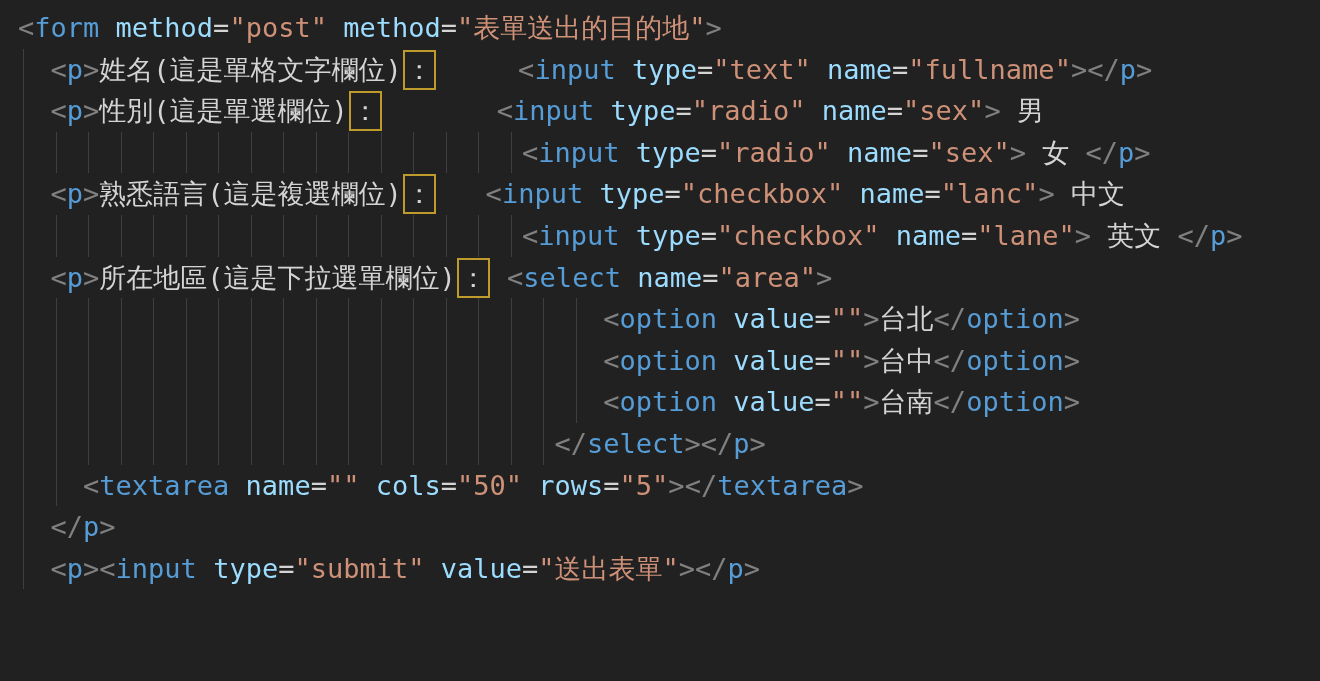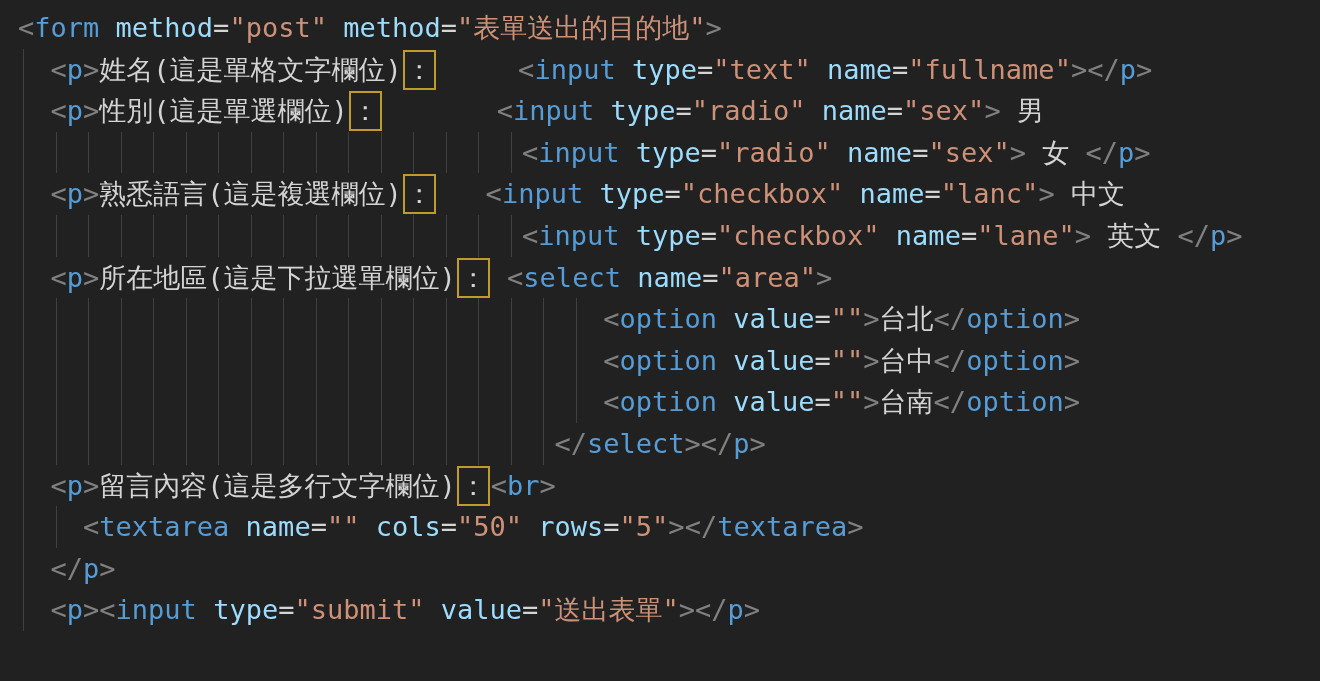--- a/index.html
+++ b/index.html
@@ -59,17 +59,16 @@
     <div class="line"><i class="g" style="left: calc(0ch + 5px);"></i><span class="tk-x">  </span><span class="tk-p">&lt;</span><span class="tk-t">p</span><span class="tk-p">&gt;</span><span class="tk-x">姓名(這是單格文字欄位)</span><span class="tk-u">：</span><span class="tk-x">     </span><span class="tk-p">&lt;</span><span class="tk-t">input</span><span class="tk-x"> </span><span class="tk-a">type</span><span class="tk-x">=</span><span class="tk-s">"text"</span><span class="tk-x"> </span><span class="tk-a">name</span><span class="tk-x">=</span><span class="tk-s">"fullname"</span><span class="tk-p">&gt;</span><span class="tk-p">&lt;/</span><span class="tk-t">p</span><span class="tk-p">&gt;</span></div>
     <div class="line"><i class="g" style="left: calc(0ch + 5px);"></i><span class="tk-x">  </span><span class="tk-p">&lt;</span><span class="tk-t">p</span><span class="tk-p">&gt;</span><span class="tk-x">性別(這是單選欄位)</span><span class="tk-u">：</span><span class="tk-x">       </span><span class="tk-p">&lt;</span><span class="tk-t">input</span><span class="tk-x"> </span><span class="tk-a">type</span><span class="tk-x">=</span><span class="tk-s">"radio"</span><span class="tk-x"> </span><span class="tk-a">name</span><span class="tk-x">=</span><span class="tk-s">"sex"</span><span class="tk-p">&gt;</span><span class="tk-x"> 男</span></div>
     <div class="line"><i class="g" style="left: calc(0ch + 5px);"></i><i class="g" style="left: calc(2ch + 5px);"></i><i class="g" style="left: calc(4ch + 5px);"></i><i class="g" style="left: calc(6ch + 5px);"></i><i class="g" style="left: calc(8ch + 5px);"></i><i class="g" style="left: calc(10ch + 5px);"></i><i class="g" style="left: calc(12ch + 5px);"></i><i class="g" style="left: calc(14ch + 5px);"></i><i class="g" style="left: calc(16ch + 5px);"></i><i class="g" style="left: calc(18ch + 5px);"></i><i class="g" style="left: calc(20ch + 5px);"></i><i class="g" style="left: calc(22ch + 5px);"></i><i class="g" style="left: calc(24ch + 5px);"></i><i class="g" style="left: calc(26ch + 5px);"></i><i class="g" style="left: calc(28ch + 5px);"></i><i class="g" style="left: calc(30ch + 5px);"></i><span class="tk-x">                               </span><span class="tk-p">&lt;</span><span class="tk-t">input</span><span class="tk-x"> </span><span class="tk-a">type</span><span class="tk-x">=</span><span class="tk-s">"radio"</span><span class="tk-x"> </span><span class="tk-a">name</span><span class="tk-x">=</span><span class="tk-s">"sex"</span><span class="tk-p">&gt;</span><span class="tk-x"> 女 </span><span class="tk-p">&lt;/</span><span class="tk-t">p</span><span class="tk-p">&gt;</span></div>
     <div class="line"><i class="g" style="left: calc(0ch + 5px);"></i><span class="tk-x">  </span><span class="tk-p">&lt;</span><span class="tk-t">p</span><span class="tk-p">&gt;</span><span class="tk-x">熟悉語言(這是複選欄位)</span><span class="tk-u">：</span><span class="tk-x">   </span><span class="tk-p">&lt;</span><span class="tk-t">input</span><span class="tk-x"> </span><span class="tk-a">type</span><span class="tk-x">=</span><span class="tk-s">"checkbox"</span><span class="tk-x"> </span><span class="tk-a">name</span><span class="tk-x">=</span><span class="tk-s">"lanc"</span><span class="tk-p">&gt;</span><span class="tk-x"> 中文</span></div>
     <div class="line"><i class="g" style="left: calc(0ch + 5px);"></i><i class="g" style="left: calc(2ch + 5px);"></i><i class="g" style="left: calc(4ch + 5px);"></i><i class="g" style="left: calc(6ch + 5px);"></i><i class="g" style="left: calc(8ch + 5px);"></i><i class="g" style="left: calc(10ch + 5px);"></i><i class="g" style="left: calc(12ch + 5px);"></i><i class="g" style="left: calc(14ch + 5px);"></i><i class="g" style="left: calc(16ch + 5px);"></i><i class="g" style="left: calc(18ch + 5px);"></i><i class="g" style="left: calc(20ch + 5px);"></i><i class="g" style="left: calc(22ch + 5px);"></i><i class="g" style="left: calc(24ch + 5px);"></i><i class="g" style="left: calc(26ch + 5px);"></i><i class="g" style="left: calc(28ch + 5px);"></i><i class="g" style="left: calc(30ch + 5px);"></i><span class="tk-x">                               </span><span class="tk-p">&lt;</span><span class="tk-t">input</span><span class="tk-x"> </span><span class="tk-a">type</span><span class="tk-x">=</span><span class="tk-s">"checkbox"</span><span class="tk-x"> </span><span class="tk-a">name</span><span class="tk-x">=</span><span class="tk-s">"lane"</span><span class="tk-p">&gt;</span><span class="tk-x"> 英文 </span><span class="tk-p">&lt;/</span><span class="tk-t">p</span><span class="tk-p">&gt;</span></div>
     <div class="line"><i class="g" style="left: calc(0ch + 5px);"></i><span class="tk-x">  </span><span class="tk-p">&lt;</span><span class="tk-t">p</span><span class="tk-p">&gt;</span><span class="tk-x">所在地區(這是下拉選單欄位)</span><span class="tk-u">：</span><span class="tk-x"> </span><span class="tk-p">&lt;</span><span class="tk-t">select</span><span class="tk-x"> </span><span class="tk-a">name</span><span class="tk-x">=</span><span class="tk-s">"area"</span><span class="tk-p">&gt;</span></div>
     <div class="line"><i class="g" style="left: calc(0ch + 5px);"></i><i class="g" style="left: calc(2ch + 5px);"></i><i class="g" style="left: calc(4ch + 5px);"></i><i class="g" style="left: calc(6ch + 5px);"></i><i class="g" style="left: calc(8ch + 5px);"></i><i class="g" style="left: calc(10ch + 5px);"></i><i class="g" style="left: calc(12ch + 5px);"></i><i class="g" style="left: calc(14ch + 5px);"></i><i class="g" style="left: calc(16ch + 5px);"></i><i class="g" style="left: calc(18ch + 5px);"></i><i class="g" style="left: calc(20ch + 5px);"></i><i class="g" style="left: calc(22ch + 5px);"></i><i class="g" style="left: calc(24ch + 5px);"></i><i class="g" style="left: calc(26ch + 5px);"></i><i class="g" style="left: calc(28ch + 5px);"></i><i class="g" style="left: calc(30ch + 5px);"></i><i class="g" style="left: calc(32ch + 5px);"></i><i class="g" style="left: calc(34ch + 5px);"></i><span class="tk-x">                                    </span><span class="tk-p">&lt;</span><span class="tk-t">option</span><span class="tk-x"> </span><span class="tk-a">value</span><span class="tk-x">=</span><span class="tk-s">""</span><span class="tk-p">&gt;</span><span class="tk-x">台北</span><span class="tk-p">&lt;/</span><span class="tk-t">option</span><span class="tk-p">&gt;</span></div>
     <div class="line"><i class="g" style="left: calc(0ch + 5px);"></i><i class="g" style="left: calc(2ch + 5px);"></i><i class="g" style="left: calc(4ch + 5px);"></i><i class="g" style="left: calc(6ch + 5px);"></i><i class="g" style="left: calc(8ch + 5px);"></i><i class="g" style="left: calc(10ch + 5px);"></i><i class="g" style="left: calc(12ch + 5px);"></i><i class="g" style="left: calc(14ch + 5px);"></i><i class="g" style="left: calc(16ch + 5px);"></i><i class="g" style="left: calc(18ch + 5px);"></i><i class="g" style="left: calc(20ch + 5px);"></i><i class="g" style="left: calc(22ch + 5px);"></i><i class="g" style="left: calc(24ch + 5px);"></i><i class="g" style="left: calc(26ch + 5px);"></i><i class="g" style="left: calc(28ch + 5px);"></i><i class="g" style="left: calc(30ch + 5px);"></i><i class="g" style="left: calc(32ch + 5px);"></i><i class="g" style="left: calc(34ch + 5px);"></i><span class="tk-x">                                    </span><span class="tk-p">&lt;</span><span class="tk-t">option</span><span class="tk-x"> </span><span class="tk-a">value</span><span class="tk-x">=</span><span class="tk-s">""</span><span class="tk-p">&gt;</span><span class="tk-x">台中</span><span class="tk-p">&lt;/</span><span class="tk-t">option</span><span class="tk-p">&gt;</span></div>
     <div class="line"><i class="g" style="left: calc(0ch + 5px);"></i><i class="g" style="left: calc(2ch + 5px);"></i><i class="g" style="left: calc(4ch + 5px);"></i><i class="g" style="left: calc(6ch + 5px);"></i><i class="g" style="left: calc(8ch + 5px);"></i><i class="g" style="left: calc(10ch + 5px);"></i><i class="g" style="left: calc(12ch + 5px);"></i><i class="g" style="left: calc(14ch + 5px);"></i><i class="g" style="left: calc(16ch + 5px);"></i><i class="g" style="left: calc(18ch + 5px);"></i><i class="g" style="left: calc(20ch + 5px);"></i><i class="g" style="left: calc(22ch + 5px);"></i><i class="g" style="left: calc(24ch + 5px);"></i><i class="g" style="left: calc(26ch + 5px);"></i><i class="g" style="left: calc(28ch + 5px);"></i><i class="g" style="left: calc(30ch + 5px);"></i><i class="g" style="left: calc(32ch + 5px);"></i><i class="g" style="left: calc(34ch + 5px);"></i><span class="tk-x">                                    </span><span class="tk-p">&lt;</span><span class="tk-t">option</span><span class="tk-x"> </span><span class="tk-a">value</span><span class="tk-x">=</span><span class="tk-s">""</span><span class="tk-p">&gt;</span><span class="tk-x">台南</span><span class="tk-p">&lt;/</span><span class="tk-t">option</span><span class="tk-p">&gt;</span></div>
     <div class="line"><i class="g" style="left: calc(0ch + 5px);"></i><i class="g" style="left: calc(2ch + 5px);"></i><i class="g" style="left: calc(4ch + 5px);"></i><i class="g" style="left: calc(6ch + 5px);"></i><i class="g" style="left: calc(8ch + 5px);"></i><i class="g" style="left: calc(10ch + 5px);"></i><i class="g" style="left: calc(12ch + 5px);"></i><i class="g" style="left: calc(14ch + 5px);"></i><i class="g" style="left: calc(16ch + 5px);"></i><i class="g" style="left: calc(18ch + 5px);"></i><i class="g" style="left: calc(20ch + 5px);"></i><i class="g" style="left: calc(22ch + 5px);"></i><i class="g" style="left: calc(24ch + 5px);"></i><i class="g" style="left: calc(26ch + 5px);"></i><i class="g" style="left: calc(28ch + 5px);"></i><i class="g" style="left: calc(30ch + 5px);"></i><i class="g" style="left: calc(32ch + 5px);"></i><span class="tk-x">                                 </span><span class="tk-p">&lt;/</span><span class="tk-t">select</span><span class="tk-p">&gt;</span><span class="tk-p">&lt;/</span><span class="tk-t">p</span><span class="tk-p">&gt;</span></div>
-    <div class="line"><i class="g" style="left: calc(0ch + 5px);"></i><span class="tk-x">  </span><span class="tk-p">&lt;</span><span class="tk-t">p</span><span class="tk-p">&gt;</span><span class="tk-x">留言內容(這是多行文字欄位)</span><span class="tk-u">：</span><span class="tk-p">&lt;</span><span class="tk-t">br</span><span class="tk-p">&gt;</span></div>
     <div class="line"><i class="g" style="left: calc(0ch + 5px);"></i><i class="g" style="left: calc(2ch + 5px);"></i><span class="tk-x">    </span><span class="tk-p">&lt;</span><span class="tk-t">textarea</span><span class="tk-x"> </span><span class="tk-a">name</span><span class="tk-x">=</span><span class="tk-s">""</span><span class="tk-x"> </span><span class="tk-a">cols</span><span class="tk-x">=</span><span class="tk-s">"50"</span><span class="tk-x"> </span><span class="tk-a">rows</span><span class="tk-x">=</span><span class="tk-s">"5"</span><span class="tk-p">&gt;</span><span class="tk-p">&lt;/</span><span class="tk-t">textarea</span><span class="tk-p">&gt;</span></div>
     <div class="line"><i class="g" style="left: calc(0ch + 5px);"></i><span class="tk-x">  </span><span class="tk-p">&lt;/</span><span class="tk-t">p</span><span class="tk-p">&gt;</span></div>
     <div class="line"><i class="g" style="left: calc(0ch + 5px);"></i><span class="tk-x">  </span><span class="tk-p">&lt;</span><span class="tk-t">p</span><span class="tk-p">&gt;</span><span class="tk-p">&lt;</span><span class="tk-t">input</span><span class="tk-x"> </span><span class="tk-a">type</span><span class="tk-x">=</span><span class="tk-s">"submit"</span><span class="tk-x"> </span><span class="tk-a">value</span><span class="tk-x">=</span><span class="tk-s">"送出表單"</span><span class="tk-p">&gt;</span><span class="tk-p">&lt;/</span><span class="tk-t">p</span><span class="tk-p">&gt;</span></div>
   </div>
 
 </body></html>

